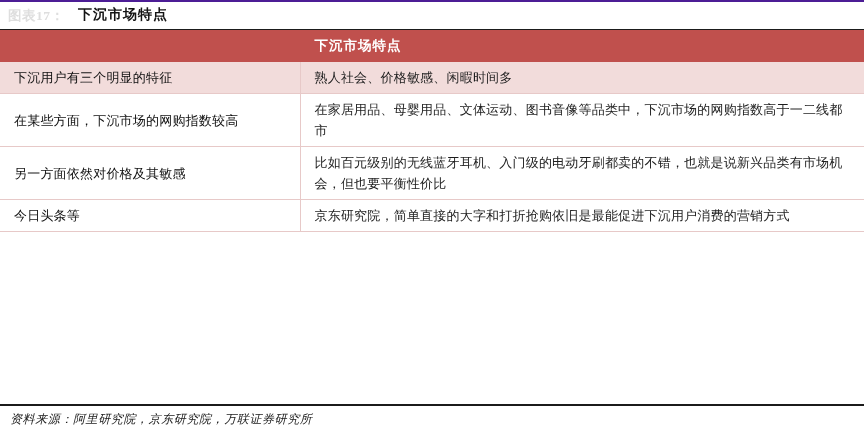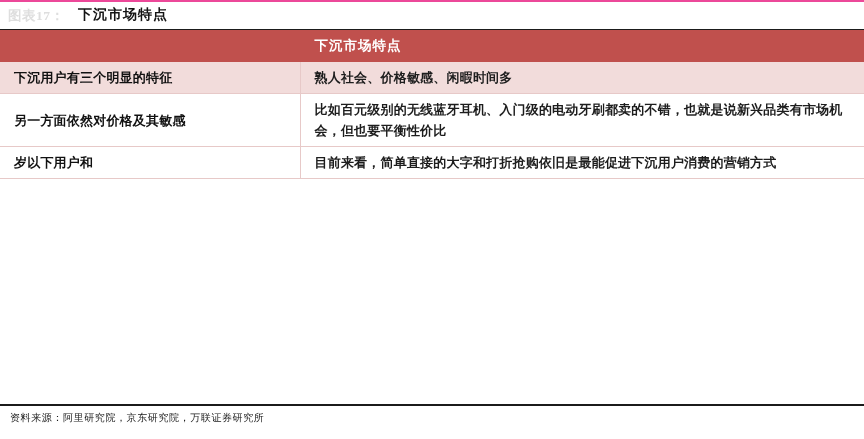--- a/index.html
+++ b/index.html
@@ -25,21 +25,21 @@
 
   
   .caption-area {
     position: absolute;
     left: 0;
     top: 0;
     width: 864px;
     height: 28px;
     display: flex;
     align-items: center;
-    border-top: 2px solid #ec4899;
+    border-top: 2px solid #4c1d95;
   }
   .caption-watermark {
     position: absolute;
     left: 8px;
     top: 5px;
     font-size: 13.5px;
     font-weight: bold;
     color: #dedede;
     letter-spacing: 0.5px;
     user-select: none;
@@ -96,43 +96,43 @@
     text-align: left;
     letter-spacing: 1px;
   }
   tr.hdr th.blank { }
 
   
   tr.shade td { background: #f2dcdb; }
   tr.plain td { background: #ffffff; }
 
   td.key {
-    font-weight: bold;
+    font-weight: normal;
     letter-spacing: 0.6px;
     color: #111111;
   }
   td.val {
     color: #1d1d1d;
     letter-spacing: 0.2px;
-    font-weight: bold;
   }
 
   
   .source-rule {
     position: absolute;
     left: 0;
     top: 404px;
     width: 864px;
     border-top: 2px solid #1b1b1b;
   }
   .source-text {
     position: absolute;
     left: 10px;
     top: 411px;
-    font-size: 10px;
+    font-size: 12px;
+    font-style: italic;
     color: #1a1a1a;
     letter-spacing: 0.6px;
     font-family: "Liberation Serif", "DejaVu Serif", serif;
   }
 </style>
 </head>
 <body>
 
 <div class="page">
 
@@ -152,26 +152,30 @@
           <th class="blank"></th>
           <th>下沉市场特点</th>
         </tr>
       </thead>
       <tbody>
         <tr class="shade">
           <td class="key">下沉用户有三个明显的特征</td>
           <td class="val">熟人社会、价格敏感、闲暇时间多</td>
         </tr>
         <tr class="plain">
+          <td class="key">在某些方面，下沉市场的网购指数较高</td>
+          <td class="val">在家居用品、母婴用品、文体运动、图书音像等品类中，下沉市场的网购指数高于一二线都市</td>
+        </tr>
+        <tr class="plain">
           <td class="key">另一方面依然对价格及其敏感</td>
           <td class="val">比如百元级别的无线蓝牙耳机、入门级的电动牙刷都卖的不错，也就是说新兴品类有市场机会，但也要平衡性价比</td>
         </tr>
         <tr class="plain">
-          <td class="key">岁以下用户和</td>
-          <td class="val">目前来看，简单直接的大字和打折抢购依旧是最能促进下沉用户消费的营销方式</td>
+          <td class="key">今日头条等</td>
+          <td class="val">京东研究院，简单直接的大字和打折抢购依旧是最能促进下沉用户消费的营销方式</td>
         </tr>
       </tbody>
     </table>
   </div>
 
   <div class="source-rule"></div>
   <div class="source-text">资料来源：阿里研究院，京东研究院，万联证券研究所</div>
 
 </div>
 

